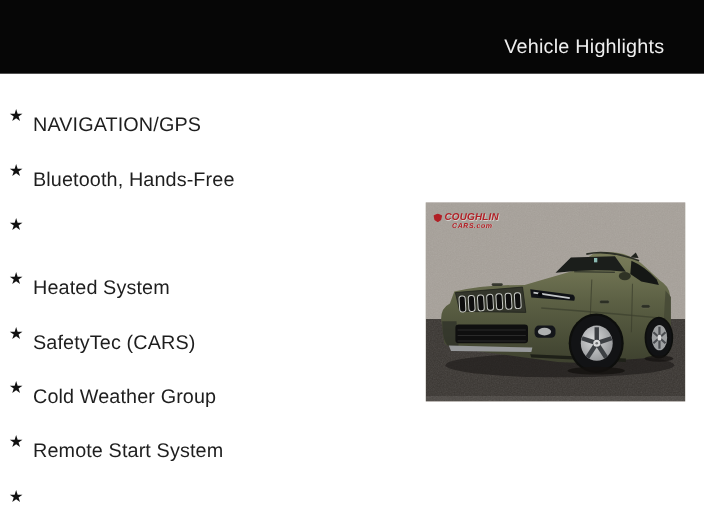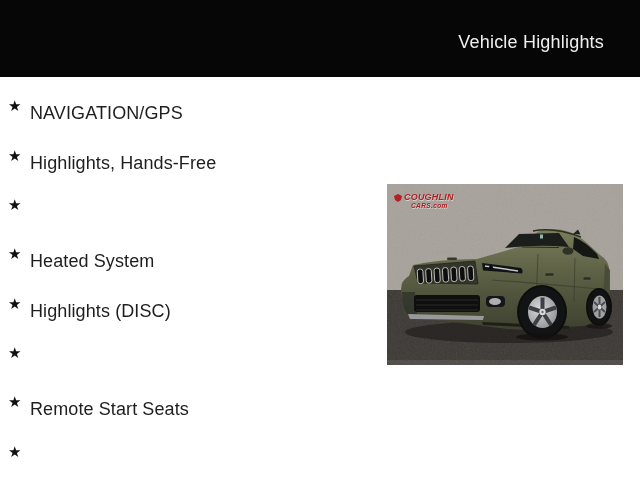--- a/index.html
+++ b/index.html
@@ -12,21 +12,21 @@
     --floor-gray:#3a3632;
     --car-green:#5c6044;
   }
   html,body{margin:0;padding:0;}
   body{
     width:640px;height:480px;position:relative;overflow:hidden;
     background:var(--page-bg);
     font-family:"Liberation Sans","DejaVu Sans",sans-serif;
   }
   .header{
-    position:absolute;left:0;top:0;width:640px;height:77px;
+    position:absolute;left:0;top:0;width:640px;height:67px;
     background:var(--header-bg);
   }
   .header-title{
     position:absolute;right:36px;top:33px;
     font-size:18px;line-height:19px;color:var(--header-text);
     letter-spacing:0.2px;
   }
   ul.highlights{
     list-style:none;margin:0;padding:0;
     position:absolute;left:8px;top:81px;width:370px;
@@ -63,39 +63,40 @@
   <div class="header-title">Vehicle Highlights</div>
 </div>
 
 <ul class="highlights">
   <li>
     <span class="star">★</span>
     <span class="txt">NAVIGATION/GPS</span>
   </li>
   <li>
     <span class="star">★</span>
-    <span class="txt">Highlights, Hands-Free</span>
+    <span class="txt">Bluetooth, Hands-Free</span>
   </li>
   <li>
     <span class="star">★</span>
   </li>
   <li>
     <span class="star">★</span>
     <span class="txt">Heated System</span>
   </li>
   <li>
     <span class="star">★</span>
-    <span class="txt">Highlights (DISC)</span>
-  </li>
-  <li>
-    <span class="star">★</span>
-  </li>
-  <li>
-    <span class="star">★</span>
-    <span class="txt">Remote Start Seats</span>
+    <span class="txt">SafetyTec (CARS)</span>
+  </li>
+  <li>
+    <span class="star">★</span>
+    <span class="txt">Cold Weather Group</span>
+  </li>
+  <li>
+    <span class="star">★</span>
+    <span class="txt">Remote Start System</span>
   </li>
   <li>
     <span class="star">★</span>
   </li>
 </ul>
 
 <div class="photo">
   <svg width="236" height="181" viewBox="0 0 236 181">
     <defs>
       <linearGradient id="bodyGrad" x1="0" y1="0" x2="0" y2="1">

